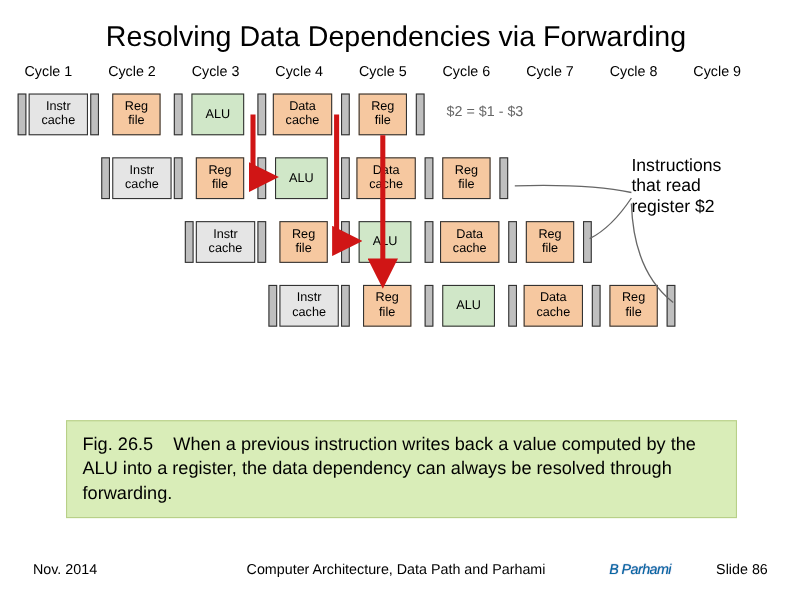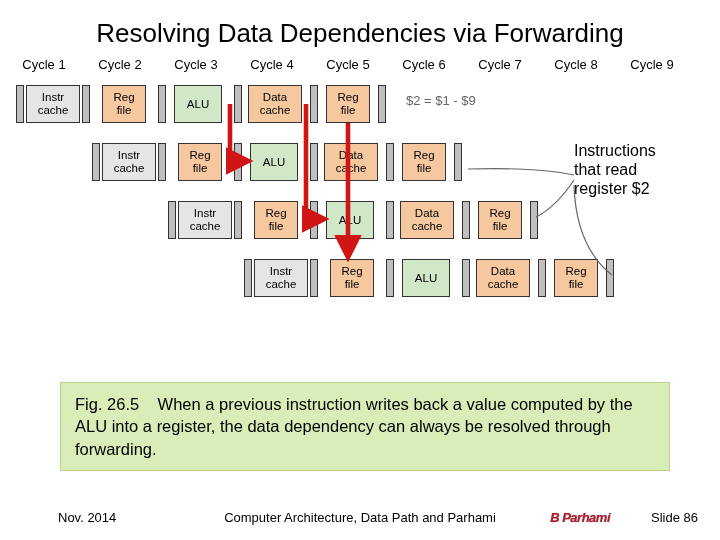--- a/index.html
+++ b/index.html
@@ -93,40 +93,40 @@
   .footer {
     position: absolute;
     left: 0;
     bottom: 0;
     width: 720px;
     height: 46px;
     display: flex;
     align-items: center;
     font-size: 13px;
   }
-  .footer .date { position: absolute; left: 30px; margin-left: 28px; }
+  .footer .date { position: absolute; left: 30px; }
   .footer .logo {
     position: absolute; left: 110px;
     display: flex; align-items: center; gap: 1px;
   }
   .footer .logo .flame {
     width: 20px; height: 24px;
     background: radial-gradient(circle at 50% 70%, #ffe36a 18%, #f6a21a 55%, #c66a0c 100%);
     border-radius: 50% 50% 45% 45%;
   }
   .footer .logo .ucsb {
     font-weight: bold; font-size: 15px; letter-spacing: 0.5px;
     background: #0a2a5a; color: #fff; padding: 2px 4px; border-radius: 2px;
   }
   .footer .center {
     position: absolute; left: 50%; transform: translateX(-50%);
   }
   .footer .author {
     position: absolute; right: 110px;
-    color: #b91c1c; font-weight: bold; font-style: italic;
+    color: #0369a1; font-weight: normal; font-style: italic;
     text-shadow: 0 0 1px rgba(12,20,140,0.6);
     letter-spacing: -0.5px;
   }
   .footer .slide {
     position: absolute; right: 22px;
   }
 </style>
 </head>
 <body>
 
@@ -148,21 +148,21 @@
   <div class="stage instr" style="left:10px;top:28px">Instr<br>cache</div>
   <div class="latch" style="left:66px;top:28px"></div>
   <div class="stage reg" style="left:86px;top:28px">Reg<br>file</div>
   <div class="latch" style="left:142px;top:28px"></div>
   <div class="stage alu" style="left:158px;top:28px">ALU</div>
   <div class="latch" style="left:218px;top:28px"></div>
   <div class="stage dcache" style="left:232px;top:28px">Data<br>cache</div>
   <div class="latch" style="left:294px;top:28px"></div>
   <div class="stage reg2" style="left:310px;top:28px">Reg<br>file</div>
   <div class="latch" style="left:362px;top:28px"></div>
-  <div class="formula" style="left:390px;top:36px">$2 = $1 - $9</div>
+  <div class="formula" style="left:390px;top:36px">$2 = $1 - $3</div>
 
   <div class="latch" style="left:76px;top:86px"></div>
   <div class="stage instr" style="left:86px;top:86px">Instr<br>cache</div>
   <div class="latch" style="left:142px;top:86px"></div>
   <div class="stage reg" style="left:162px;top:86px">Reg<br>file</div>
   <div class="latch" style="left:218px;top:86px"></div>
   <div class="stage alu" style="left:234px;top:86px">ALU</div>
   <div class="latch" style="left:294px;top:86px"></div>
   <div class="stage dcache" style="left:308px;top:86px">Data<br>cache</div>
   <div class="latch" style="left:370px;top:86px"></div>

